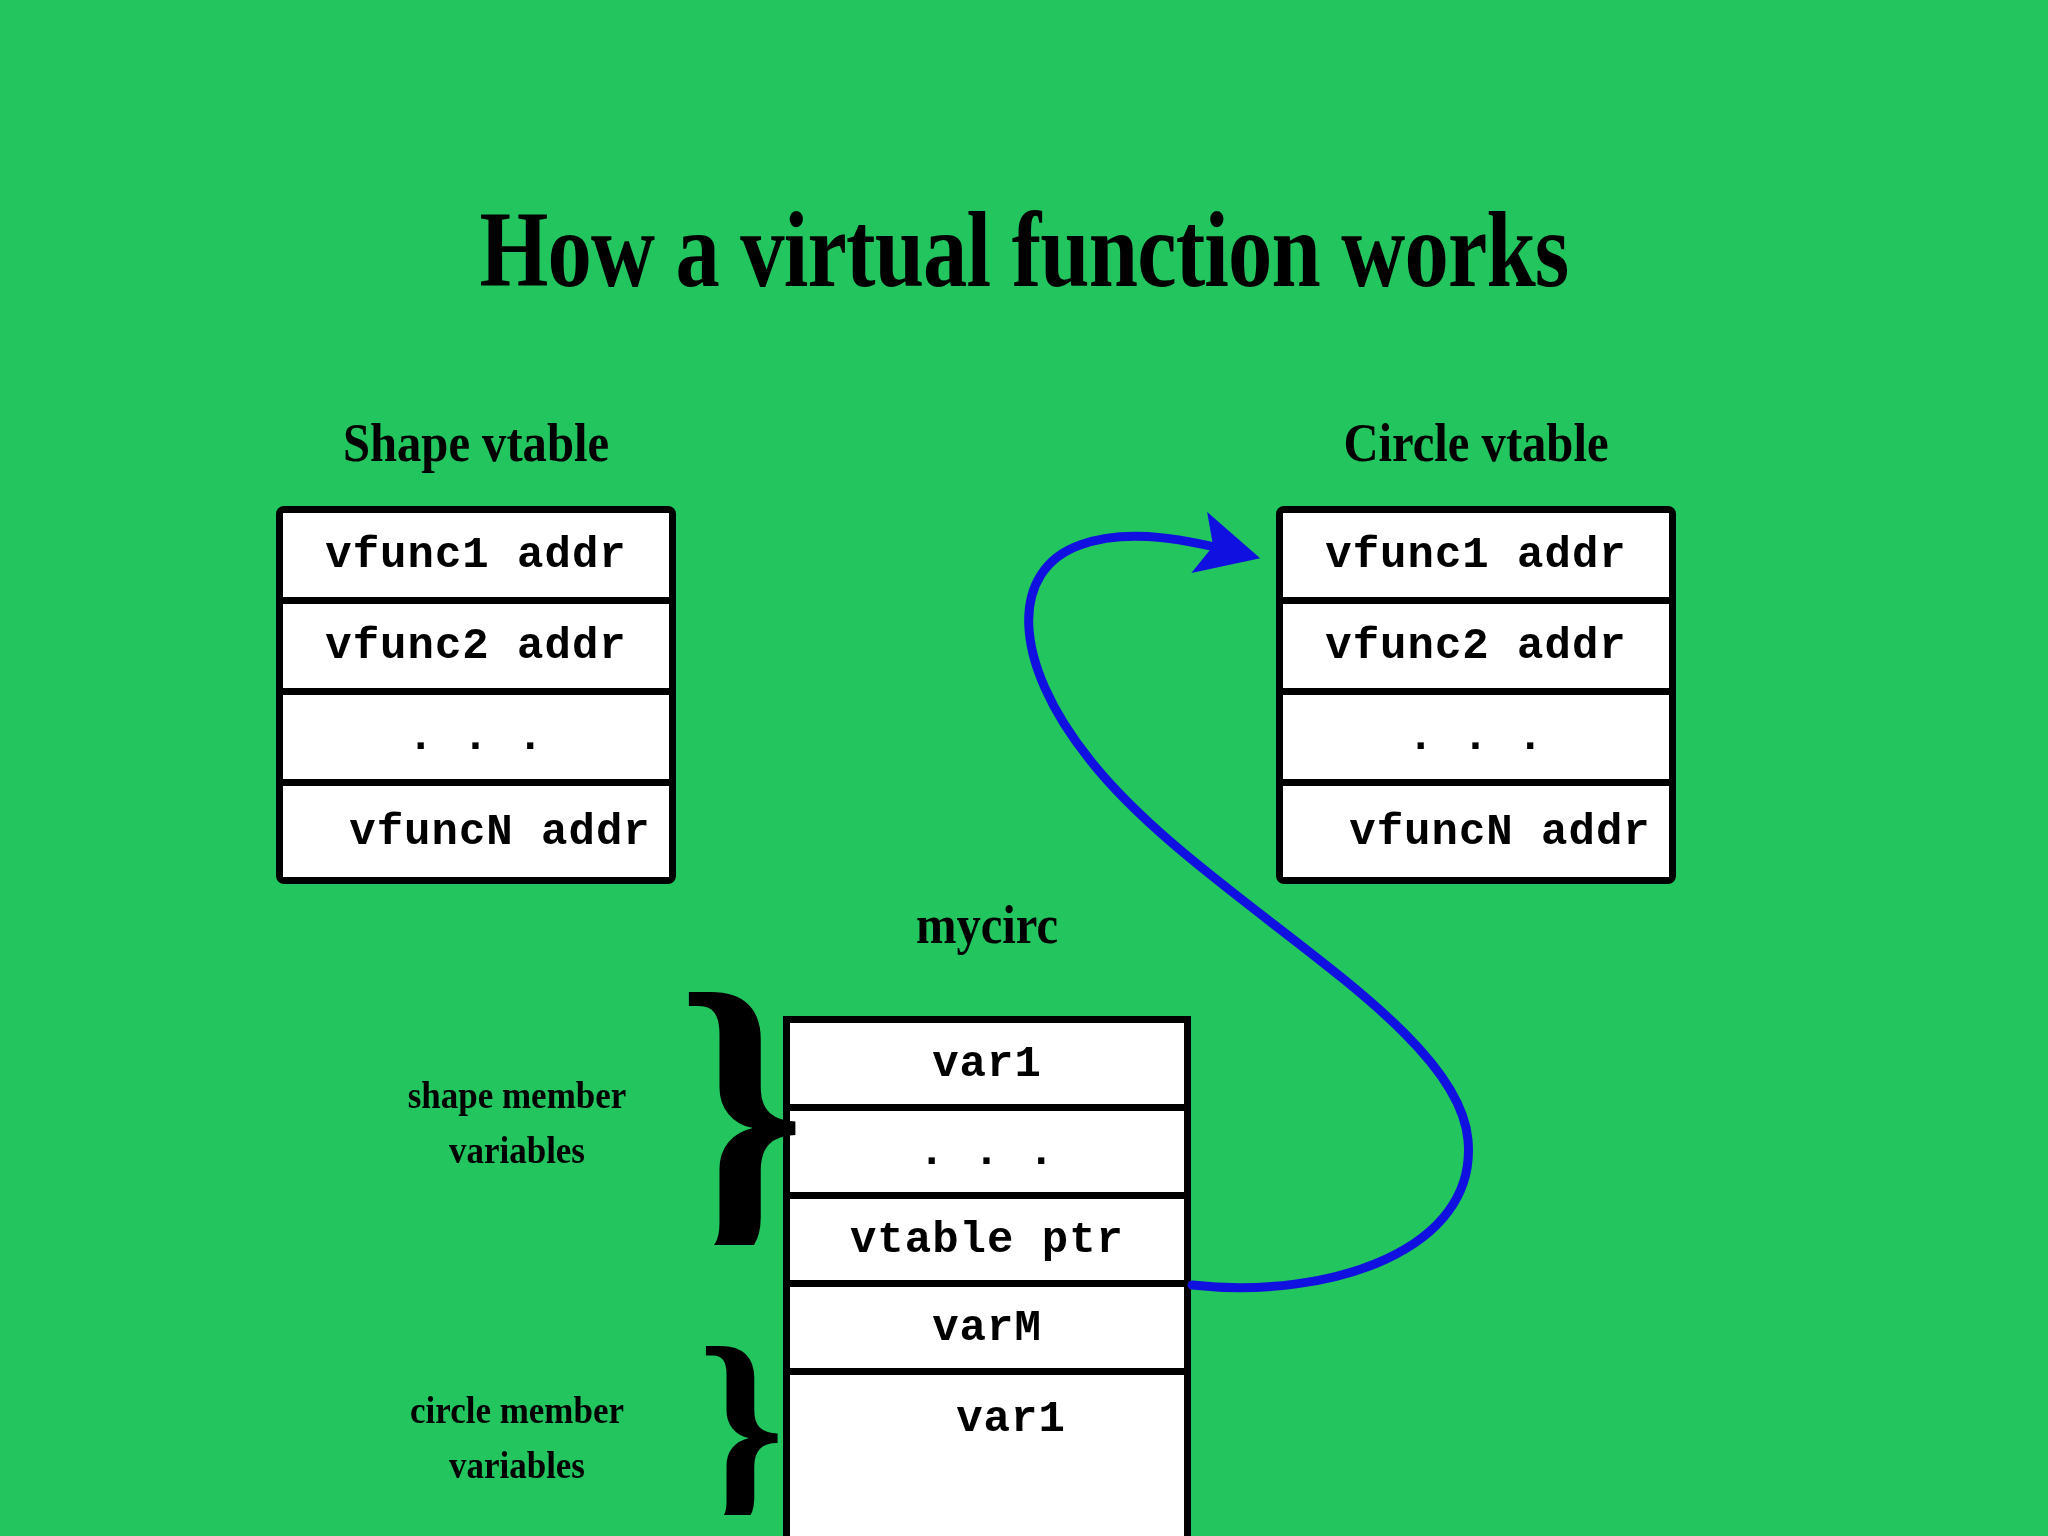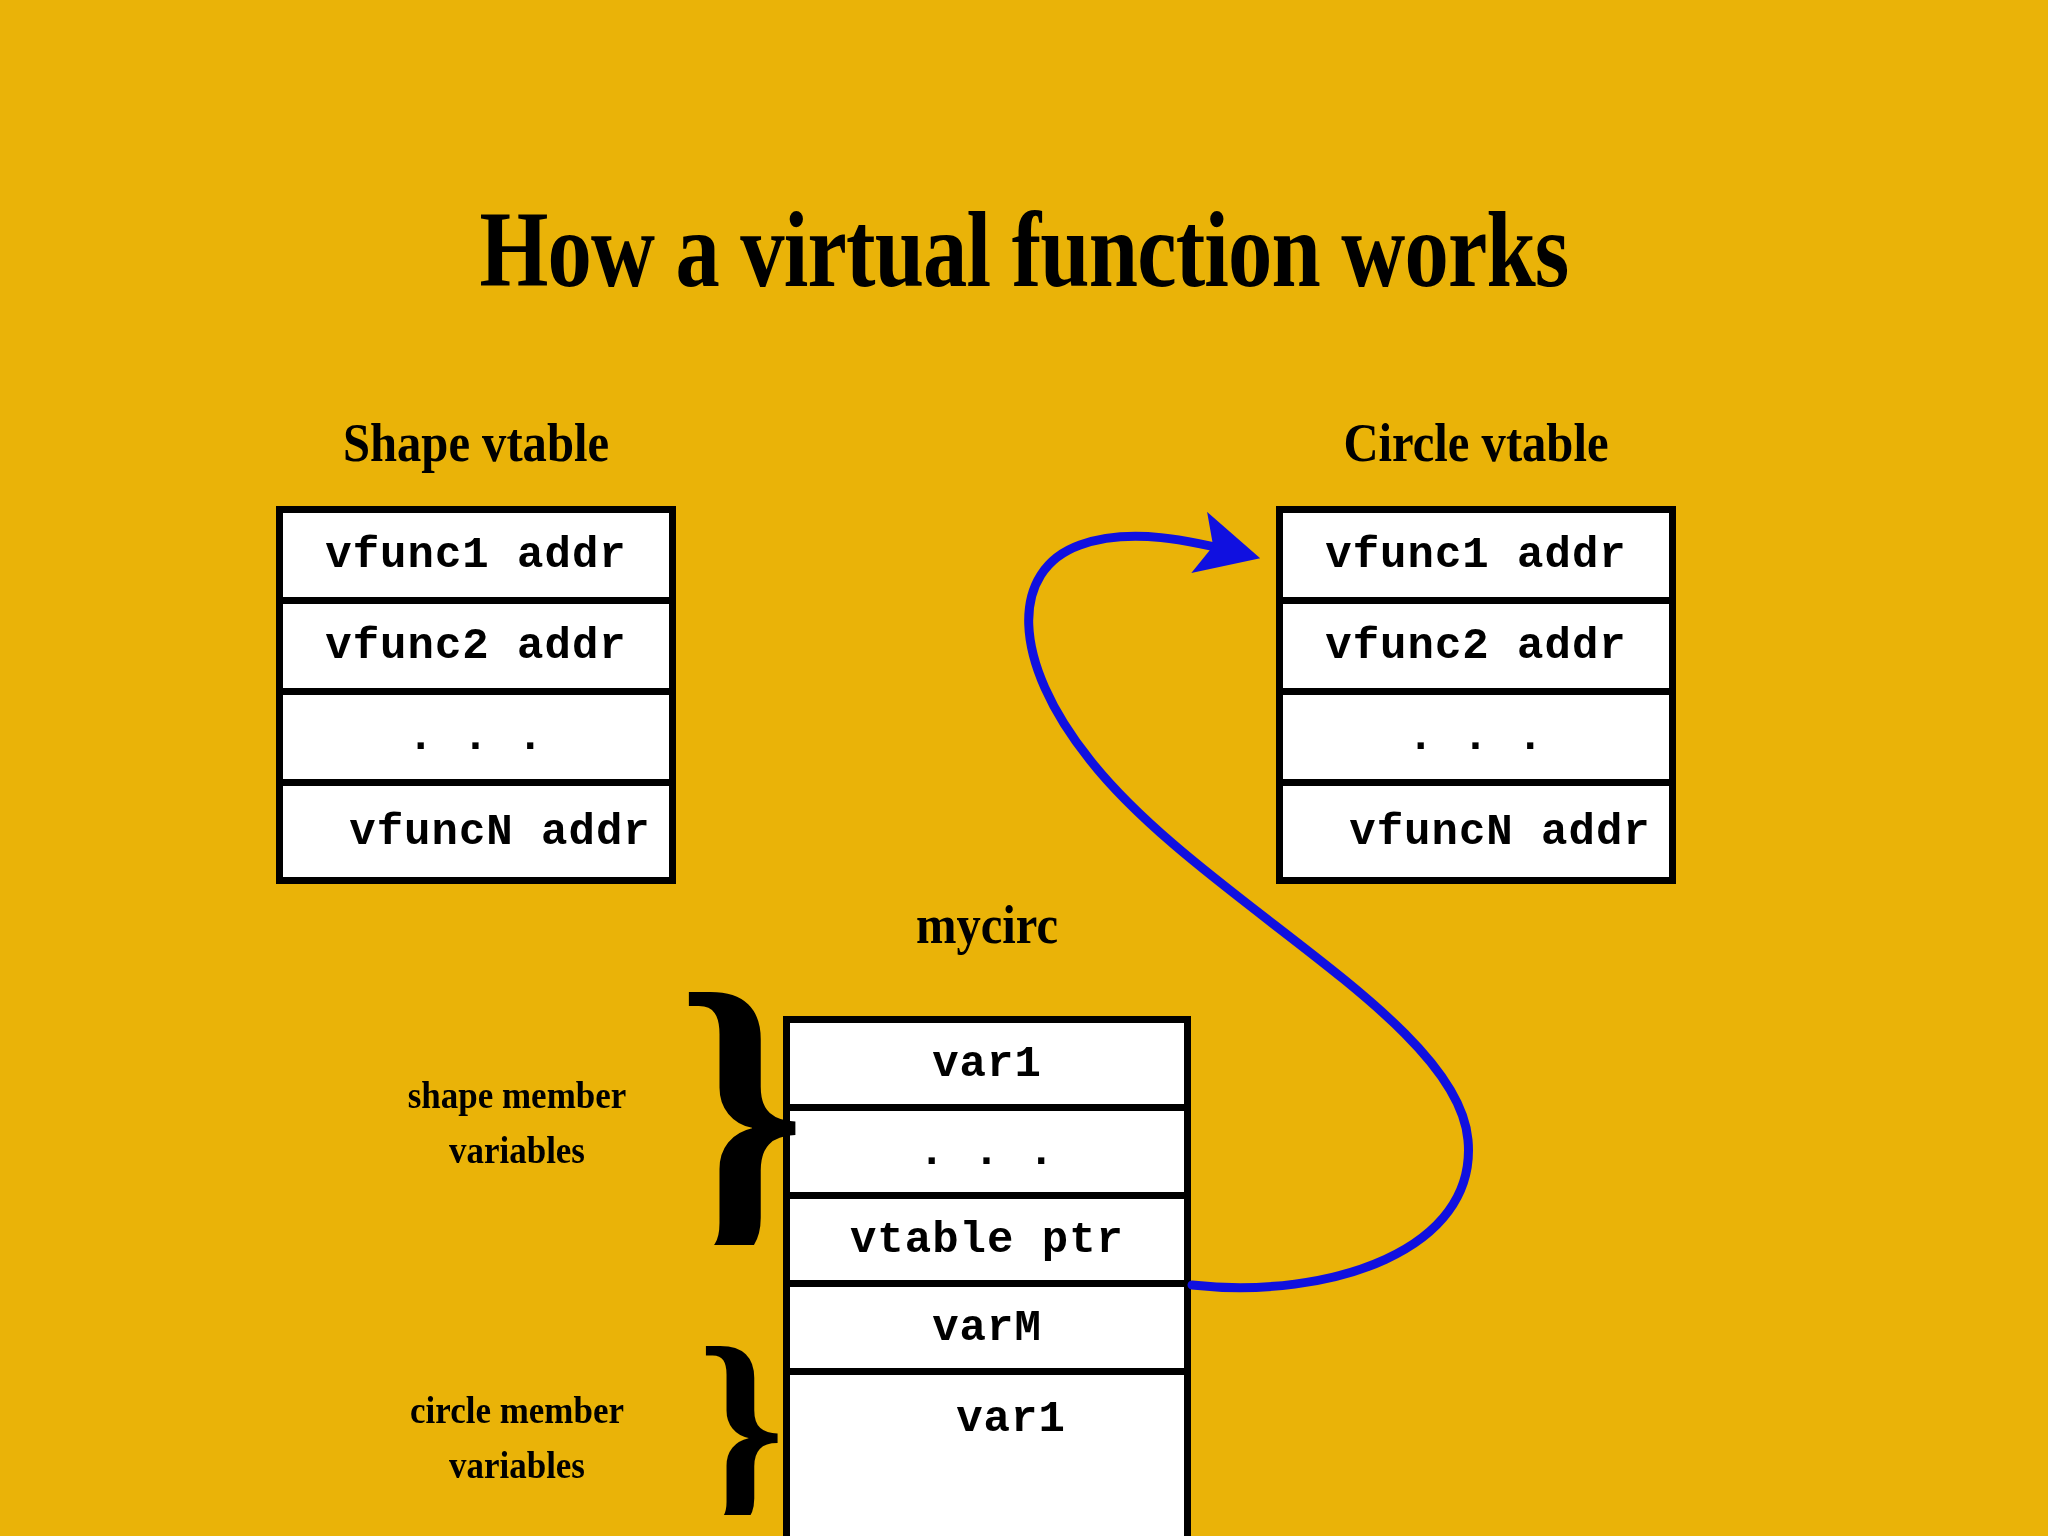--- a/index.html
+++ b/index.html
@@ -4,21 +4,21 @@
 <style>
   html, body {
     margin: 0;
     padding: 0;
     background: #ffffff;
   }
   #canvas {
     position: relative;
     width: 2048px;
     height: 1536px;
-    background: #eab308;
+    background: #22c55e;
     overflow: hidden;
     font-family: "Liberation Serif", "DejaVu Serif", serif;
   }
 
   
   .slide-title {
     position: absolute;
     left: 0;
     top: 196px;
     width: 2048px;
@@ -64,21 +64,21 @@
     font-weight: bold;
     font-size: 44px;
     letter-spacing: 1px;
     color: #000000;
     background: #ffffff;
     white-space: pre;
   }
   .mem-row:last-child { border-bottom: none; padding-left: 48px; }
 
   
-  #shape-vtable, #circle-vtable { width: 400px; height: 378px; }
+  #shape-vtable, #circle-vtable { width: 400px; height: 378px; border-radius: 8px; }
   #shape-vtable .mem-row, #circle-vtable .mem-row { height: 91px; }
   #shape-vtable { left: 276px; top: 506px; }
   #circle-vtable { left: 1276px; top: 506px; }
 
   
   #mycirc-table { left: 783px; top: 975px; width: 408px; height: 538px; margin-top: 41px; }
   #mycirc-table .mem-row { height: 88px; }
 
   
   .brace-label {

